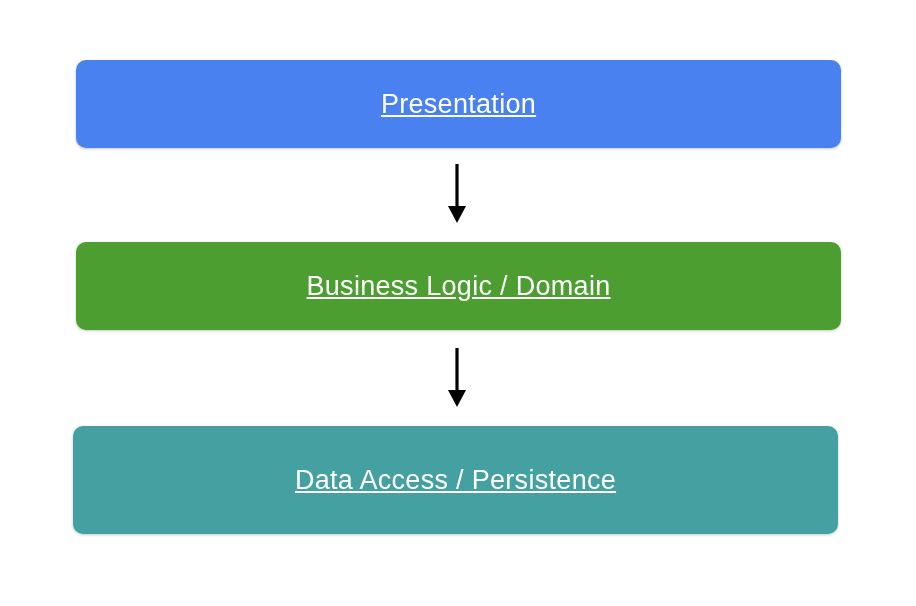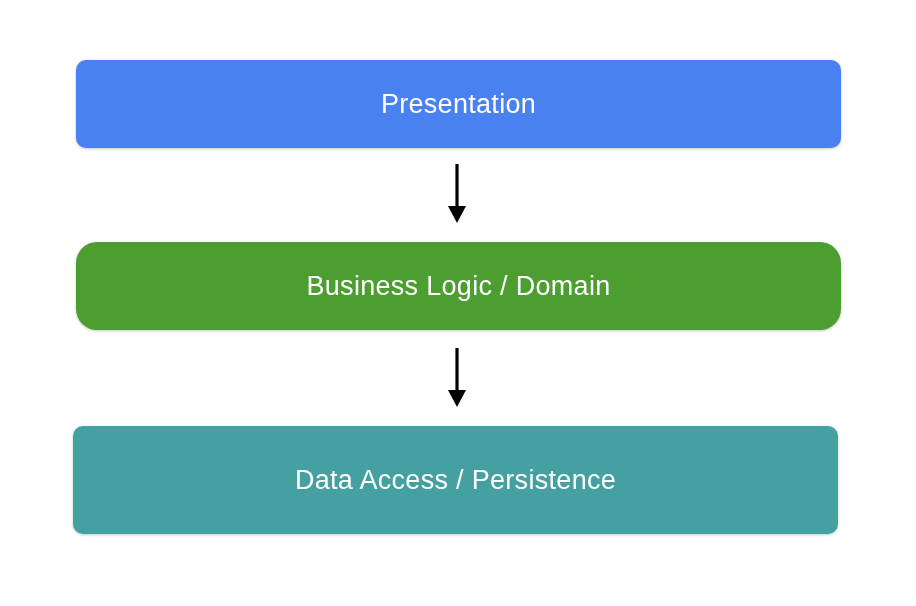--- a/index.html
+++ b/index.html
@@ -27,20 +27,21 @@
     box-shadow: 0 1px 3px rgba(0,0,0,0.22);
   }
   .layer-box .label {
     color: #ffffff;
     font-size: 27px;
     font-weight: 400;
     letter-spacing: 0.3px;
     text-align: center;
     line-height: 1;
     user-select: none;
+    text-decoration: underline;
   }
   #box-presentation { top: 60px; }
   #box-business     { top: 242px; }
   #box-data         { top: 426px; left: 73px; height: 108px; }
   .arrow {
     position: absolute;
     left: 444px;
     width: 26px;
     height: 60px;
   }
@@ -54,21 +55,21 @@
 
   <div class="layer-box" id="box-presentation" style="background-color: rgb(74, 129, 240);">
     <span class="label">Presentation</span>
   </div>
 
   <svg class="arrow" id="arrow-1" viewBox="0 0 26 60">
     <line x1="13" y1="0" x2="13" y2="44" stroke="#000000" stroke-width="3.2"></line>
     <polygon points="4,42 22,42 13,59" fill="#000000"></polygon>
   </svg>
 
-  <div class="layer-box" id="box-business" style="background-color: rgb(76, 158, 48); border-radius: 21px;">
+  <div class="layer-box" id="box-business" style="background-color: rgb(76, 158, 48);">
     <span class="label">Business Logic / Domain</span>
   </div>
 
   <svg class="arrow" id="arrow-2" viewBox="0 0 26 60">
     <line x1="13" y1="0" x2="13" y2="44" stroke="#000000" stroke-width="3.2"></line>
     <polygon points="4,42 22,42 13,59" fill="#000000"></polygon>
   </svg>
 
   <div class="layer-box" id="box-data" style="background-color: rgb(68, 160, 161);">
     <span class="label">Data Access / Persistence</span>

